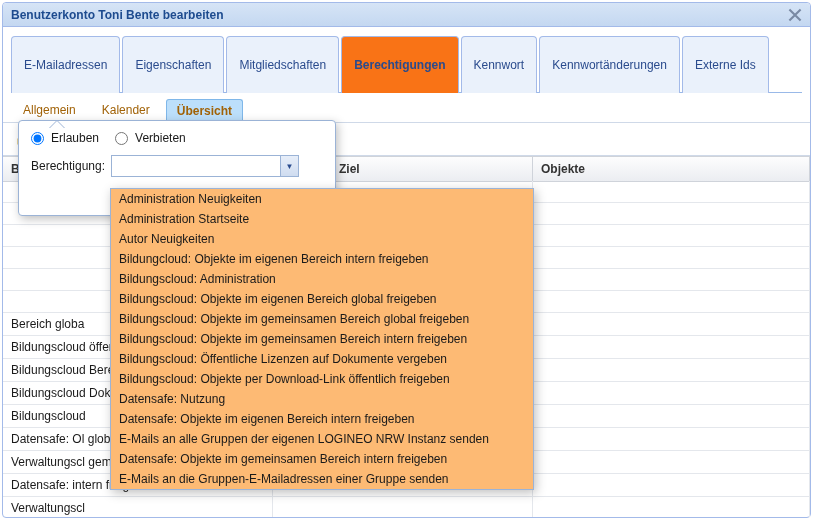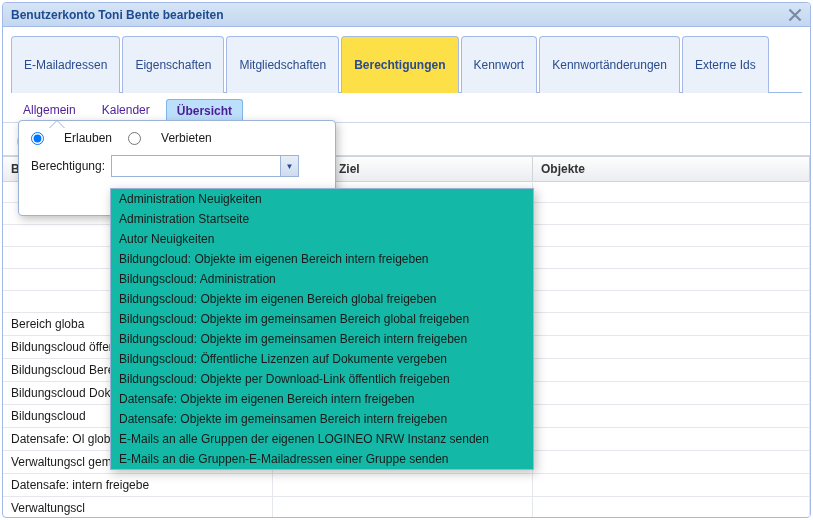--- a/index.html
+++ b/index.html
@@ -39,25 +39,25 @@
     padding: 21px 12px;
     border: 1px solid #a3bae9;
     border-bottom: none;
     background: #eaf1fb;
     color: #2a4b8d;
     border-radius: 4px 4px 0 0;
     margin-right: 2px;
     cursor: pointer;
     position: relative; top: 1px;
   }
-  .tab.active { background: #fde047; font-weight: bold; }
+  .tab.active { background: #f97316; font-weight: bold; }
   .subtabs { display: flex; padding: 6px 10px 0 10px; border-bottom: 1px solid #cfd9e8; }
   .subtab {
     padding: 4px 10px;
-    color: #4c1d95;
+    color: #a16207;
     cursor: pointer;
     border-radius: 3px 3px 0 0;
     margin-right: 6px;
   }
   .subtab.active {
     background: #bcdffb;
     font-weight: bold;
     border: 1px solid #7fb7e9;
     border-bottom: none;
   }
@@ -101,41 +101,41 @@
   }
   .filter-popup::before {
     content: "";
     position: absolute;
     top: -8px; left: 30px;
     border: 8px solid transparent;
     border-bottom-color: #fff;
     filter: drop-shadow(0 -1px 0 #9bb3d6);
   }
   .radio-row { display: flex; align-items: center; gap: 16px; margin-bottom: 10px; }
-  .radio-row label { display: flex; align-items: center; gap: 20px; cursor: pointer; }
+  .radio-row label { display: flex; align-items: center; gap: 7px; cursor: pointer; }
   .field-row { display: flex; align-items: center; gap: 6px; }
   .combo {
     display: flex; align-items: stretch;
     border: 1px solid #9bb3d6; background: #fff; height: 22px; width: 188px;
   }
   .combo input { border: none; outline: none; flex: 1; padding: 0 4px; font-size: 12px; }
   .combo .combo-trig {
     width: 18px; background: linear-gradient(#e7eef9,#cfdcf0);
     border-left: 1px solid #9bb3d6;
     display: flex; align-items: center; justify-content: center; cursor: pointer;
   }
   .combo .combo-trig span { font-size: 8px; color: #2a4b8d; }
 
   
   .dropdown {
     position: absolute;
     top: 188px; left: 110px;
     width: 424px;
     max-height: 308px;
-    background: #14b8a6;
+    background: #fdba74;
     border: 1px solid #9bb3d6;
     box-shadow: 2px 3px 10px rgba(0,0,0,0.25);
     z-index: 20;
     overflow-y: auto;
   }
   .dd-item { padding: 3px 8px; cursor: pointer; white-space: nowrap; overflow: hidden; text-overflow: ellipsis; }
 
   
   .grid-body::-webkit-scrollbar { width: 16px; }
   .grid-body::-webkit-scrollbar-thumb { background:#c5cdd7; border:3px solid #eef1f5; border-radius:8px; }
@@ -311,17 +311,18 @@
     <div class="dd-item">Administration Neuigkeiten</div>
     <div class="dd-item">Administration Startseite</div>
     <div class="dd-item">Autor Neuigkeiten</div>
     <div class="dd-item">Bildungcloud: Objekte im eigenen Bereich intern freigeben</div>
     <div class="dd-item">Bildungscloud: Administration</div>
     <div class="dd-item">Bildungscloud: Objekte im eigenen Bereich global freigeben</div>
     <div class="dd-item">Bildungscloud: Objekte im gemeinsamen Bereich global freigeben</div>
     <div class="dd-item">Bildungscloud: Objekte im gemeinsamen Bereich intern freigeben</div>
     <div class="dd-item">Bildungscloud: Öffentliche Lizenzen auf Dokumente vergeben</div>
     <div class="dd-item">Bildungscloud: Objekte per Download-Link öffentlich freigeben</div>
+    <div class="dd-item">Datensafe: Nutzung</div>
     <div class="dd-item">Datensafe: Objekte im eigenen Bereich intern freigeben</div>
+    <div class="dd-item">E-Mails an alle Gruppen der eigenen LOGINEO NRW Instanz senden</div>
     <div class="dd-item">Datensafe: Objekte im gemeinsamen Bereich intern freigeben</div>
-    <div class="dd-item">E-Mails an alle Gruppen der eigenen LOGINEO NRW Instanz senden</div>
     <div class="dd-item">E-Mails an die Gruppen-E-Mailadressen einer Gruppe senden</div>
   </div>
 
 </body></html>

